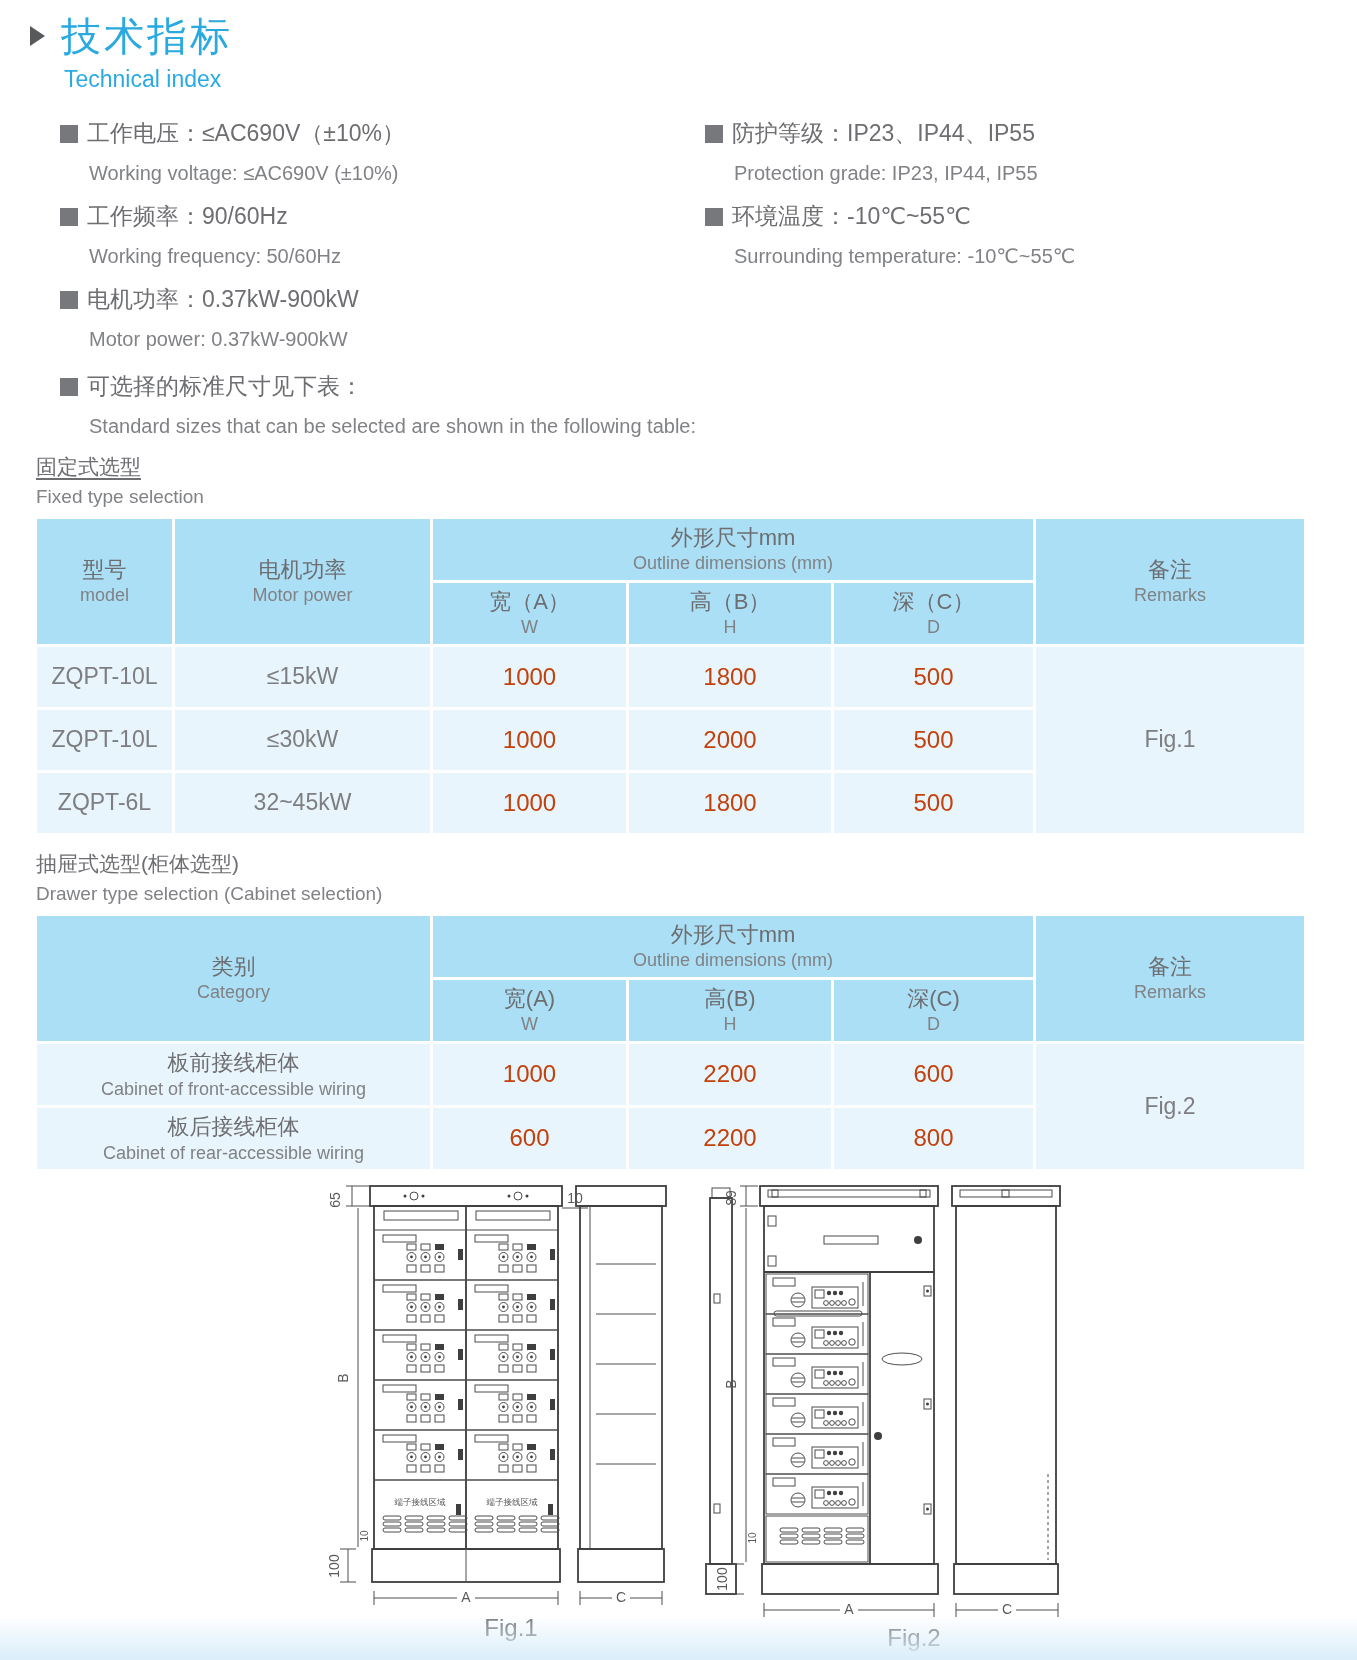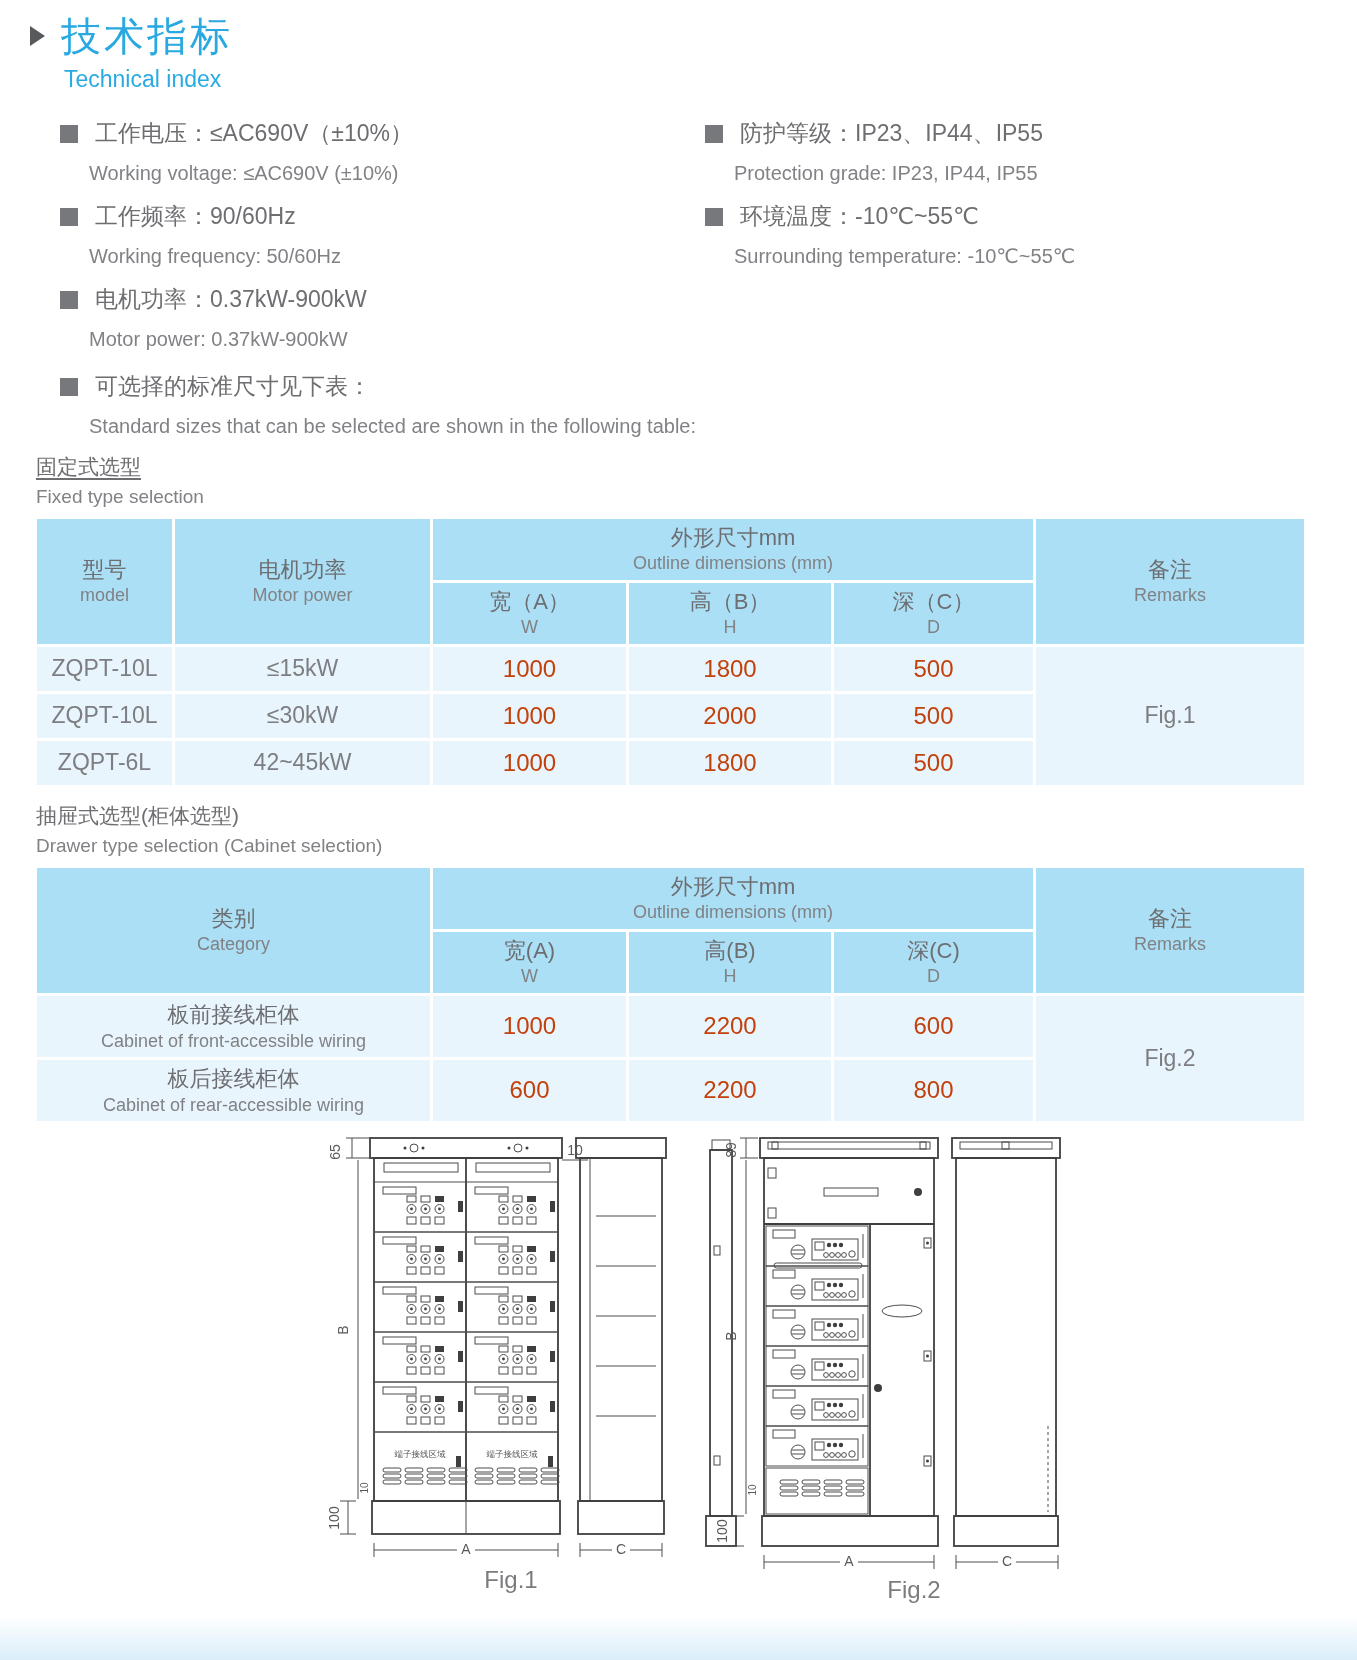--- a/index.html
+++ b/index.html
@@ -15,37 +15,37 @@
     font-family:"Liberation Sans","DejaVu Sans",sans-serif;color:var(--text-primary);
   }
   
   .title-row{display:flex;align-items:center;gap:16px;padding:16px 0 0 30px;}
   .tri{width:0;height:0;border-left:15px solid #58595b;border-top:10px solid transparent;border-bottom:10px solid transparent;}
   .page-title{font-size:40px;line-height:1;color:var(--accent);font-weight:500;margin:0;letter-spacing:3px;}
   .page-subtitle{color:var(--accent-light);font-size:23px;margin:10px 0 0 64px;}
   
   .specs{display:grid;grid-template-columns:645px 1fr;margin:26px 0 0 60px;}
   .spec-item{margin-bottom:16px;}
-  .zh-line{font-size:23px;color:var(--text-primary);display:flex;align-items:center;gap:17px;line-height:1.3;}
+  .zh-line{font-size:23px;color:var(--text-primary);display:flex;align-items:center;gap:9px;line-height:1.3;}
   .bullet{width:18px;height:18px;background:var(--bullet);flex:none;}
   .en-line{font-size:20px;color:var(--text-secondary);margin:11px 0 0 29px;line-height:1.3;}
   .spec-item.full{margin:4px 0 14px 60px;}
   
   .section-label{margin:14px 0 8px 36px;}
   .section-label .zh{font-size:21px;color:var(--text-primary);}
   .section-label .zh.u{text-decoration:underline;text-underline-offset:4px;}
   .section-label .en{font-size:19px;color:var(--text-secondary);margin-top:5px;}
   
   table.spec-table{border-collapse:separate;border-spacing:3px;table-layout:fixed;margin:6px 0 0 34px;}
   table.spec-table th{background:var(--table-header-bg);font-weight:400;text-align:center;vertical-align:middle;padding:4px 2px;}
   table.spec-table td{background:var(--table-row-bg);text-align:center;vertical-align:middle;padding:4px 2px;}
   table.spec-table .zh{font-size:22px;color:var(--text-primary);line-height:1.35;}
   table.spec-table .en{font-size:18px;color:var(--text-secondary);line-height:1.3;}
   tr.hrow1{height:60px;} tr.hrow2{height:52px;}
-  table.t1 tbody tr{height:44px;} table.t2 tbody tr{height:58px;}
+  table.t1 tbody tr{height:60px;} table.t2 tbody tr{height:58px;}
   td.num{font-size:24px;color:#c2410c;}
   td.modelc{font-size:23px;color:#7d7e81;}
   td.remark{font-size:23px;color:#7d7e81;}
   
   .note{margin:18px 0 0 40px;}
   .note .zh{font-size:21px;color:var(--text-secondary);}
   .note .en{font-size:20px;color:var(--text-secondary);margin-top:6px;}
   
   .figures{display:flex;gap:26px;margin:2px 0 0 326px;align-items:flex-start;}
   figure{margin:0;}
@@ -180,21 +180,21 @@
       </tr>
       <tr>
         <td class="modelc">ZQPT-10L</td>
         <td class="modelc">≤30kW</td>
         <td class="num">1000</td>
         <td class="num">2000</td>
         <td class="num">500</td>
       </tr>
       <tr>
         <td class="modelc">ZQPT-6L</td>
-        <td class="modelc">42~45kW</td>
+        <td class="modelc">32~45kW</td>
         <td class="num">1000</td>
         <td class="num">1800</td>
         <td class="num">500</td>
       </tr>
     </tbody>
   </table>
 
   <div class="section-label">
     <div class="zh">抽屉式选型(柜体选型)</div>
     <div class="en">Drawer type selection (Cabinet selection)</div>

